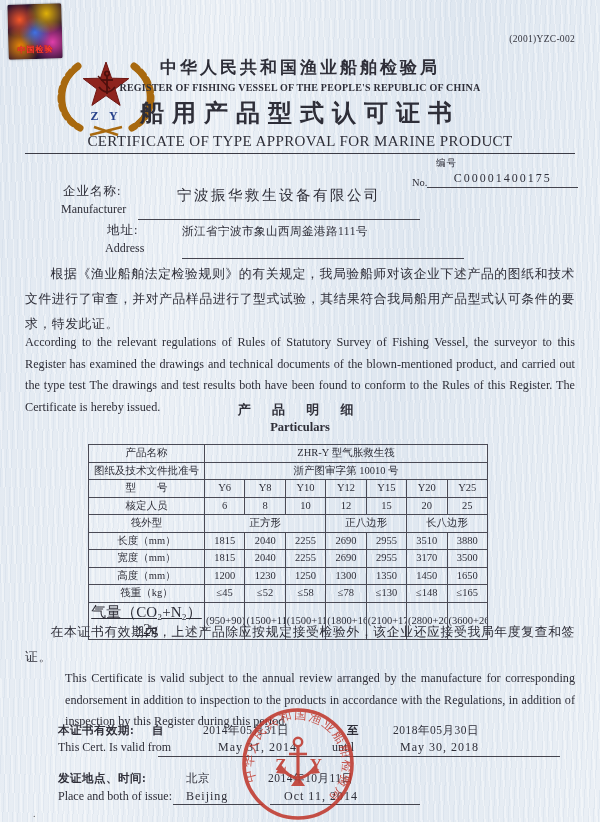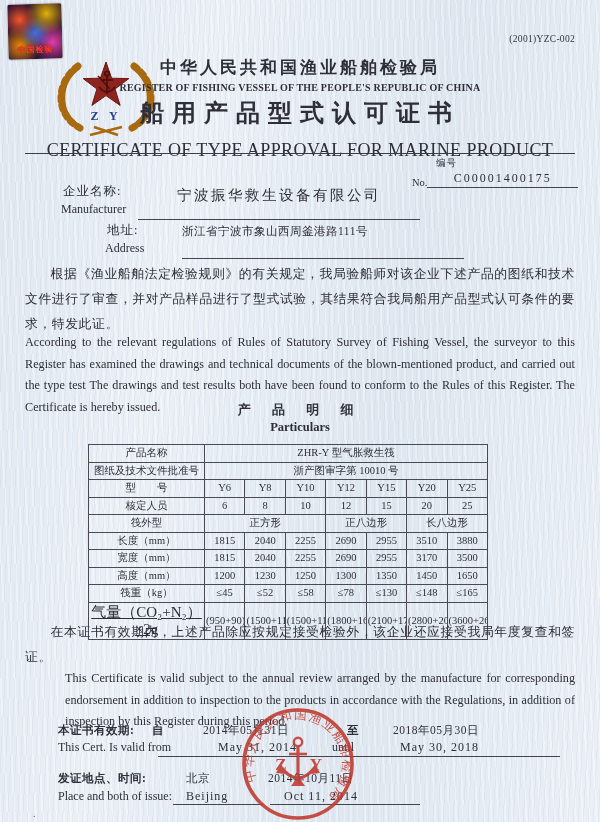--- a/index.html
+++ b/index.html
@@ -24,21 +24,21 @@
       radial-gradient(circle at 82% 70%, rgba(255,70,190,.85), rgba(0,0,0,0) 36%),
       radial-gradient(circle at 22% 76%, rgba(255,150,0,.9), rgba(0,0,0,0) 34%);
     box-shadow:0 0 2px rgba(0,0,0,.4);}
   .holo-text{position:absolute;bottom:4px;width:100%;text-align:center;color:#ff3b2f;
     font-size:8px;font-weight:bold;letter-spacing:1px;text-shadow:0 0 1px #7a1a10;}
   .form-code{top:34px;right:25px;font-size:9.5px;letter-spacing:.3px;color:#33333d;}
   
   .authority-zh{top:56px;font-size:17px;font-weight:600;letter-spacing:3px;}
   .authority-en{top:82px;font-size:10px;font-weight:bold;letter-spacing:.2px;}
   .title-zh{top:97px;font-size:24px;font-weight:600;letter-spacing:8px;}
-  .title-en{top:140px;font-size:18px;letter-spacing:.4px;}
+  .title-en{top:133px;font-size:15px;letter-spacing:.4px;}
   .rule{top:153px;left:25px;right:25px;border-top:1.6px solid #3c3c46;}
   
   .serial{top:157px;left:412px;width:166px;}
   .serial-zh{font-size:9.5px;margin-left:24px;letter-spacing:1px;}
   .serial-line{display:flex;align-items:flex-end;margin-top:1px;}
   .serial-no{font-size:10.5px;}
   .serial-value{flex:1;text-align:center;border-bottom:1px solid #44444e;
     font-size:12px;letter-spacing:2px;padding-bottom:1px;}
   
   .lbl-zh{font-size:12.5px;letter-spacing:1px;}

